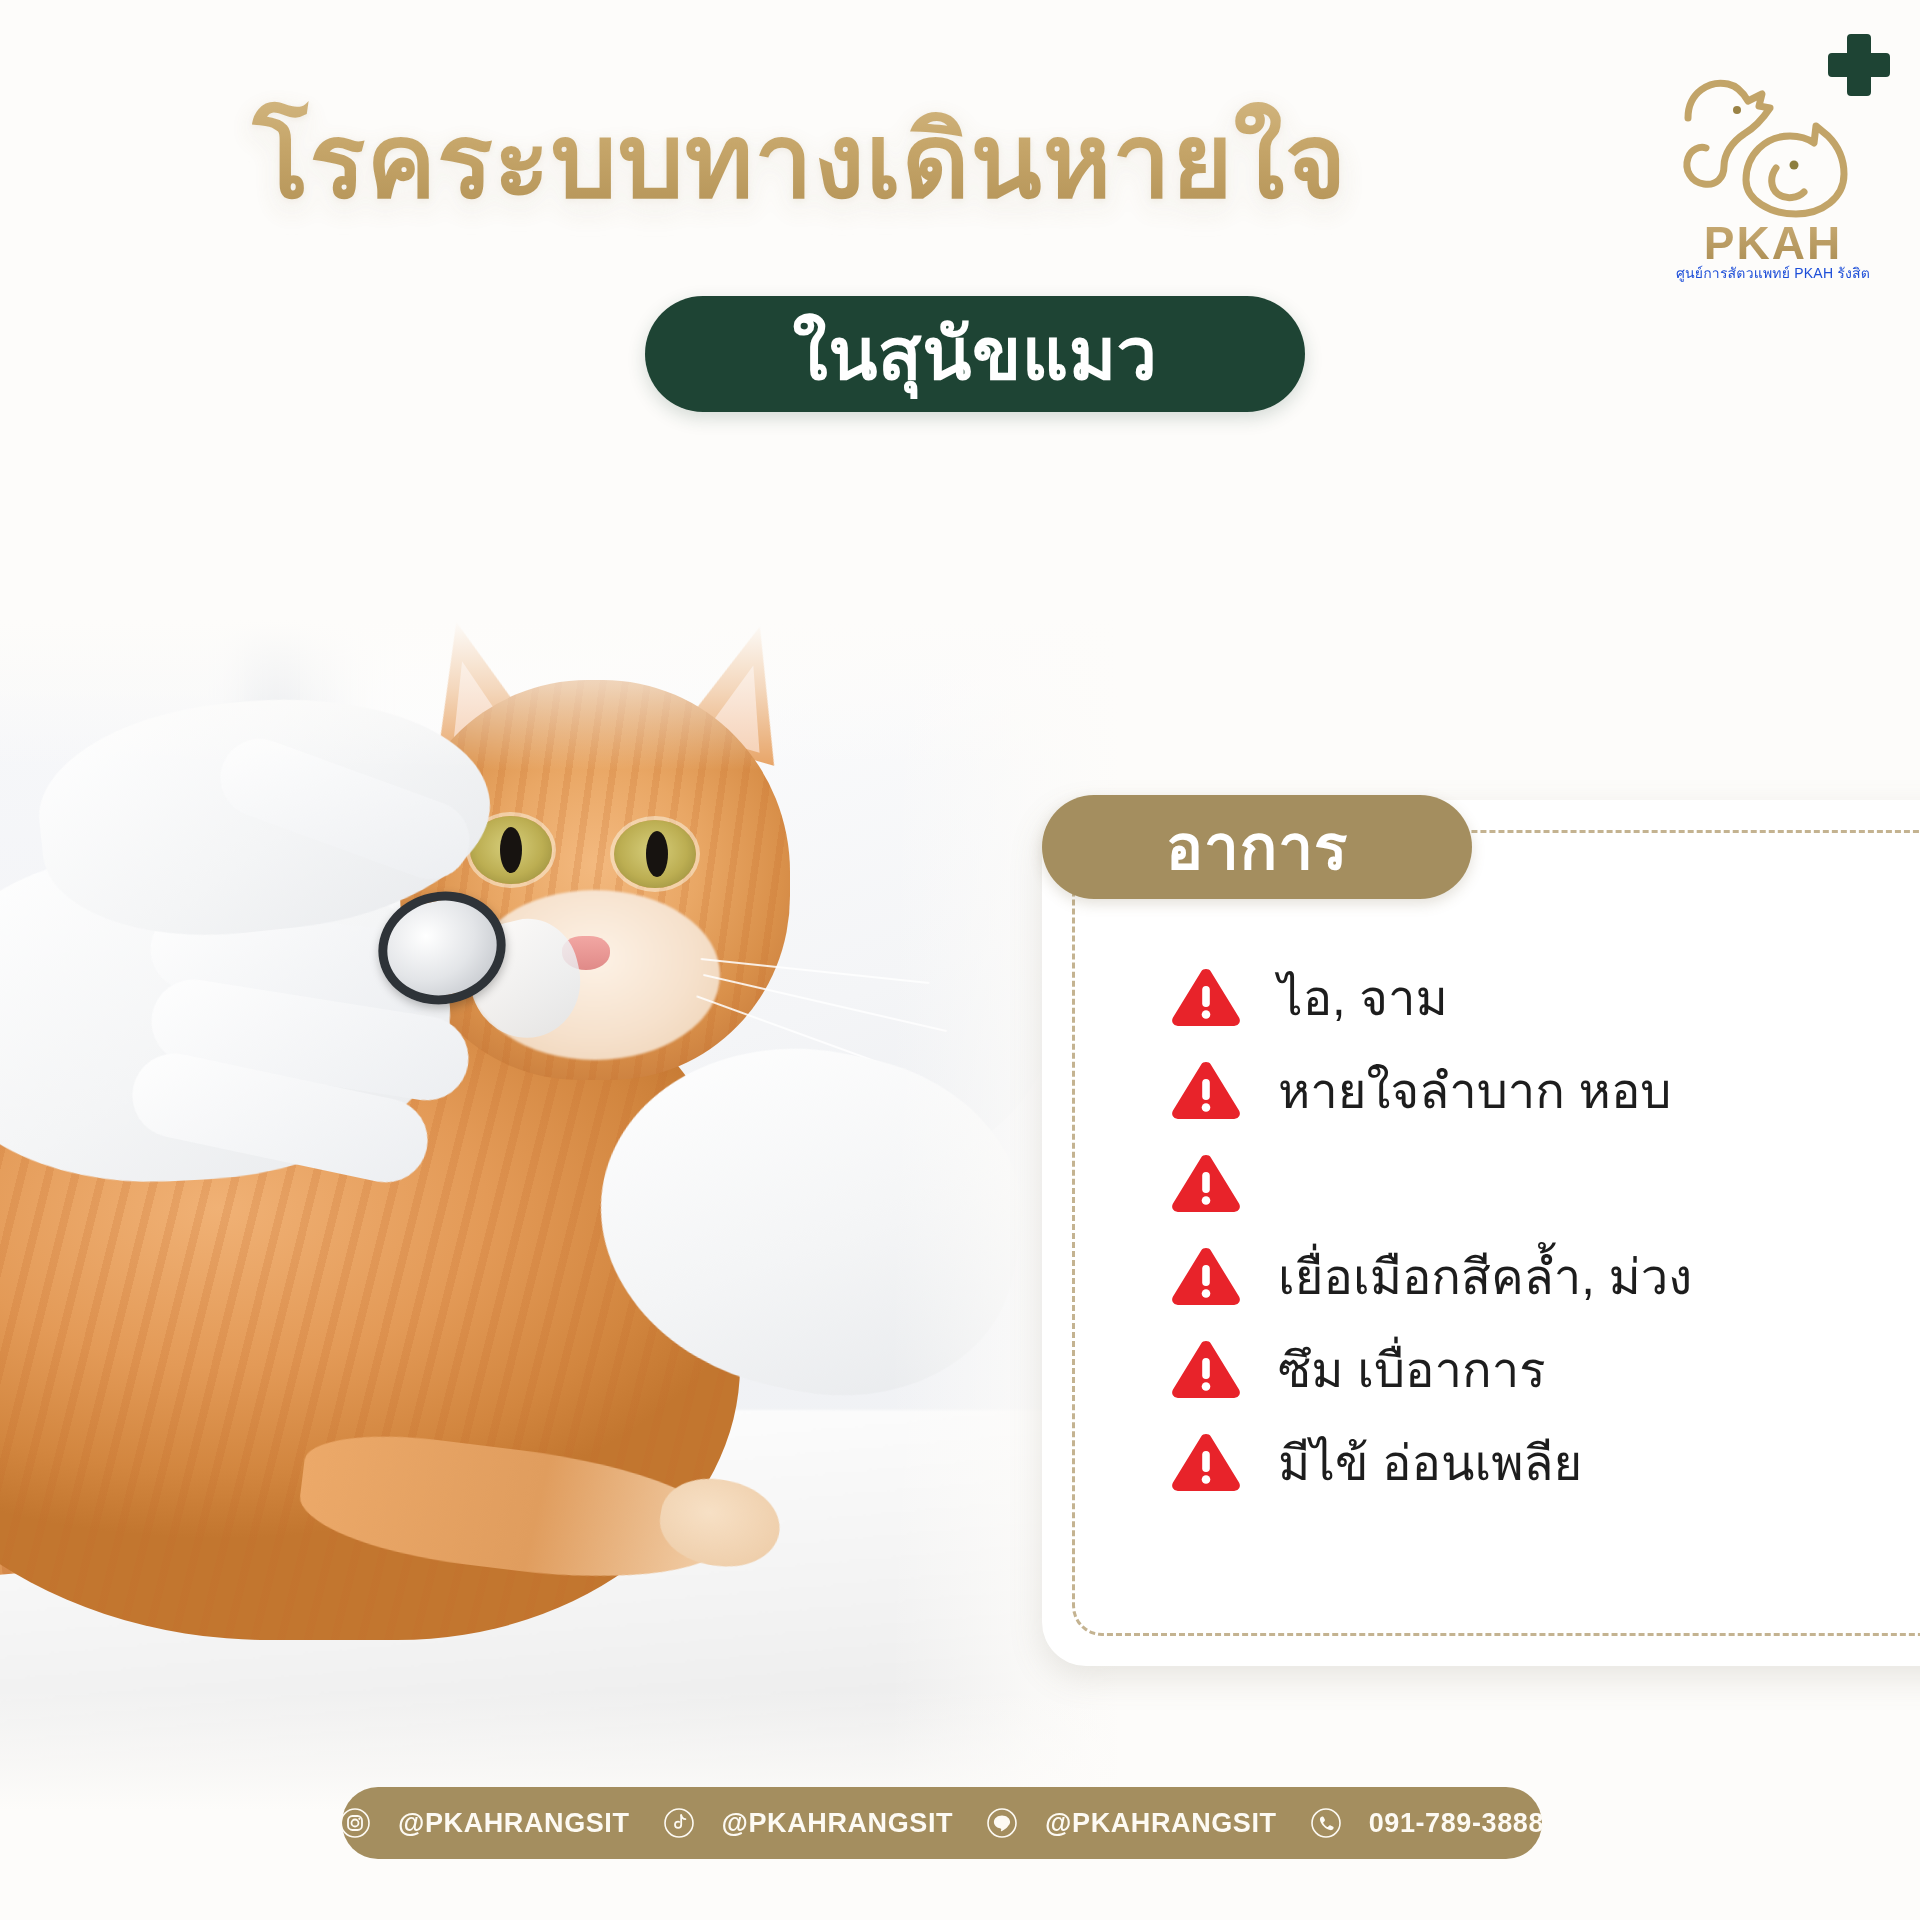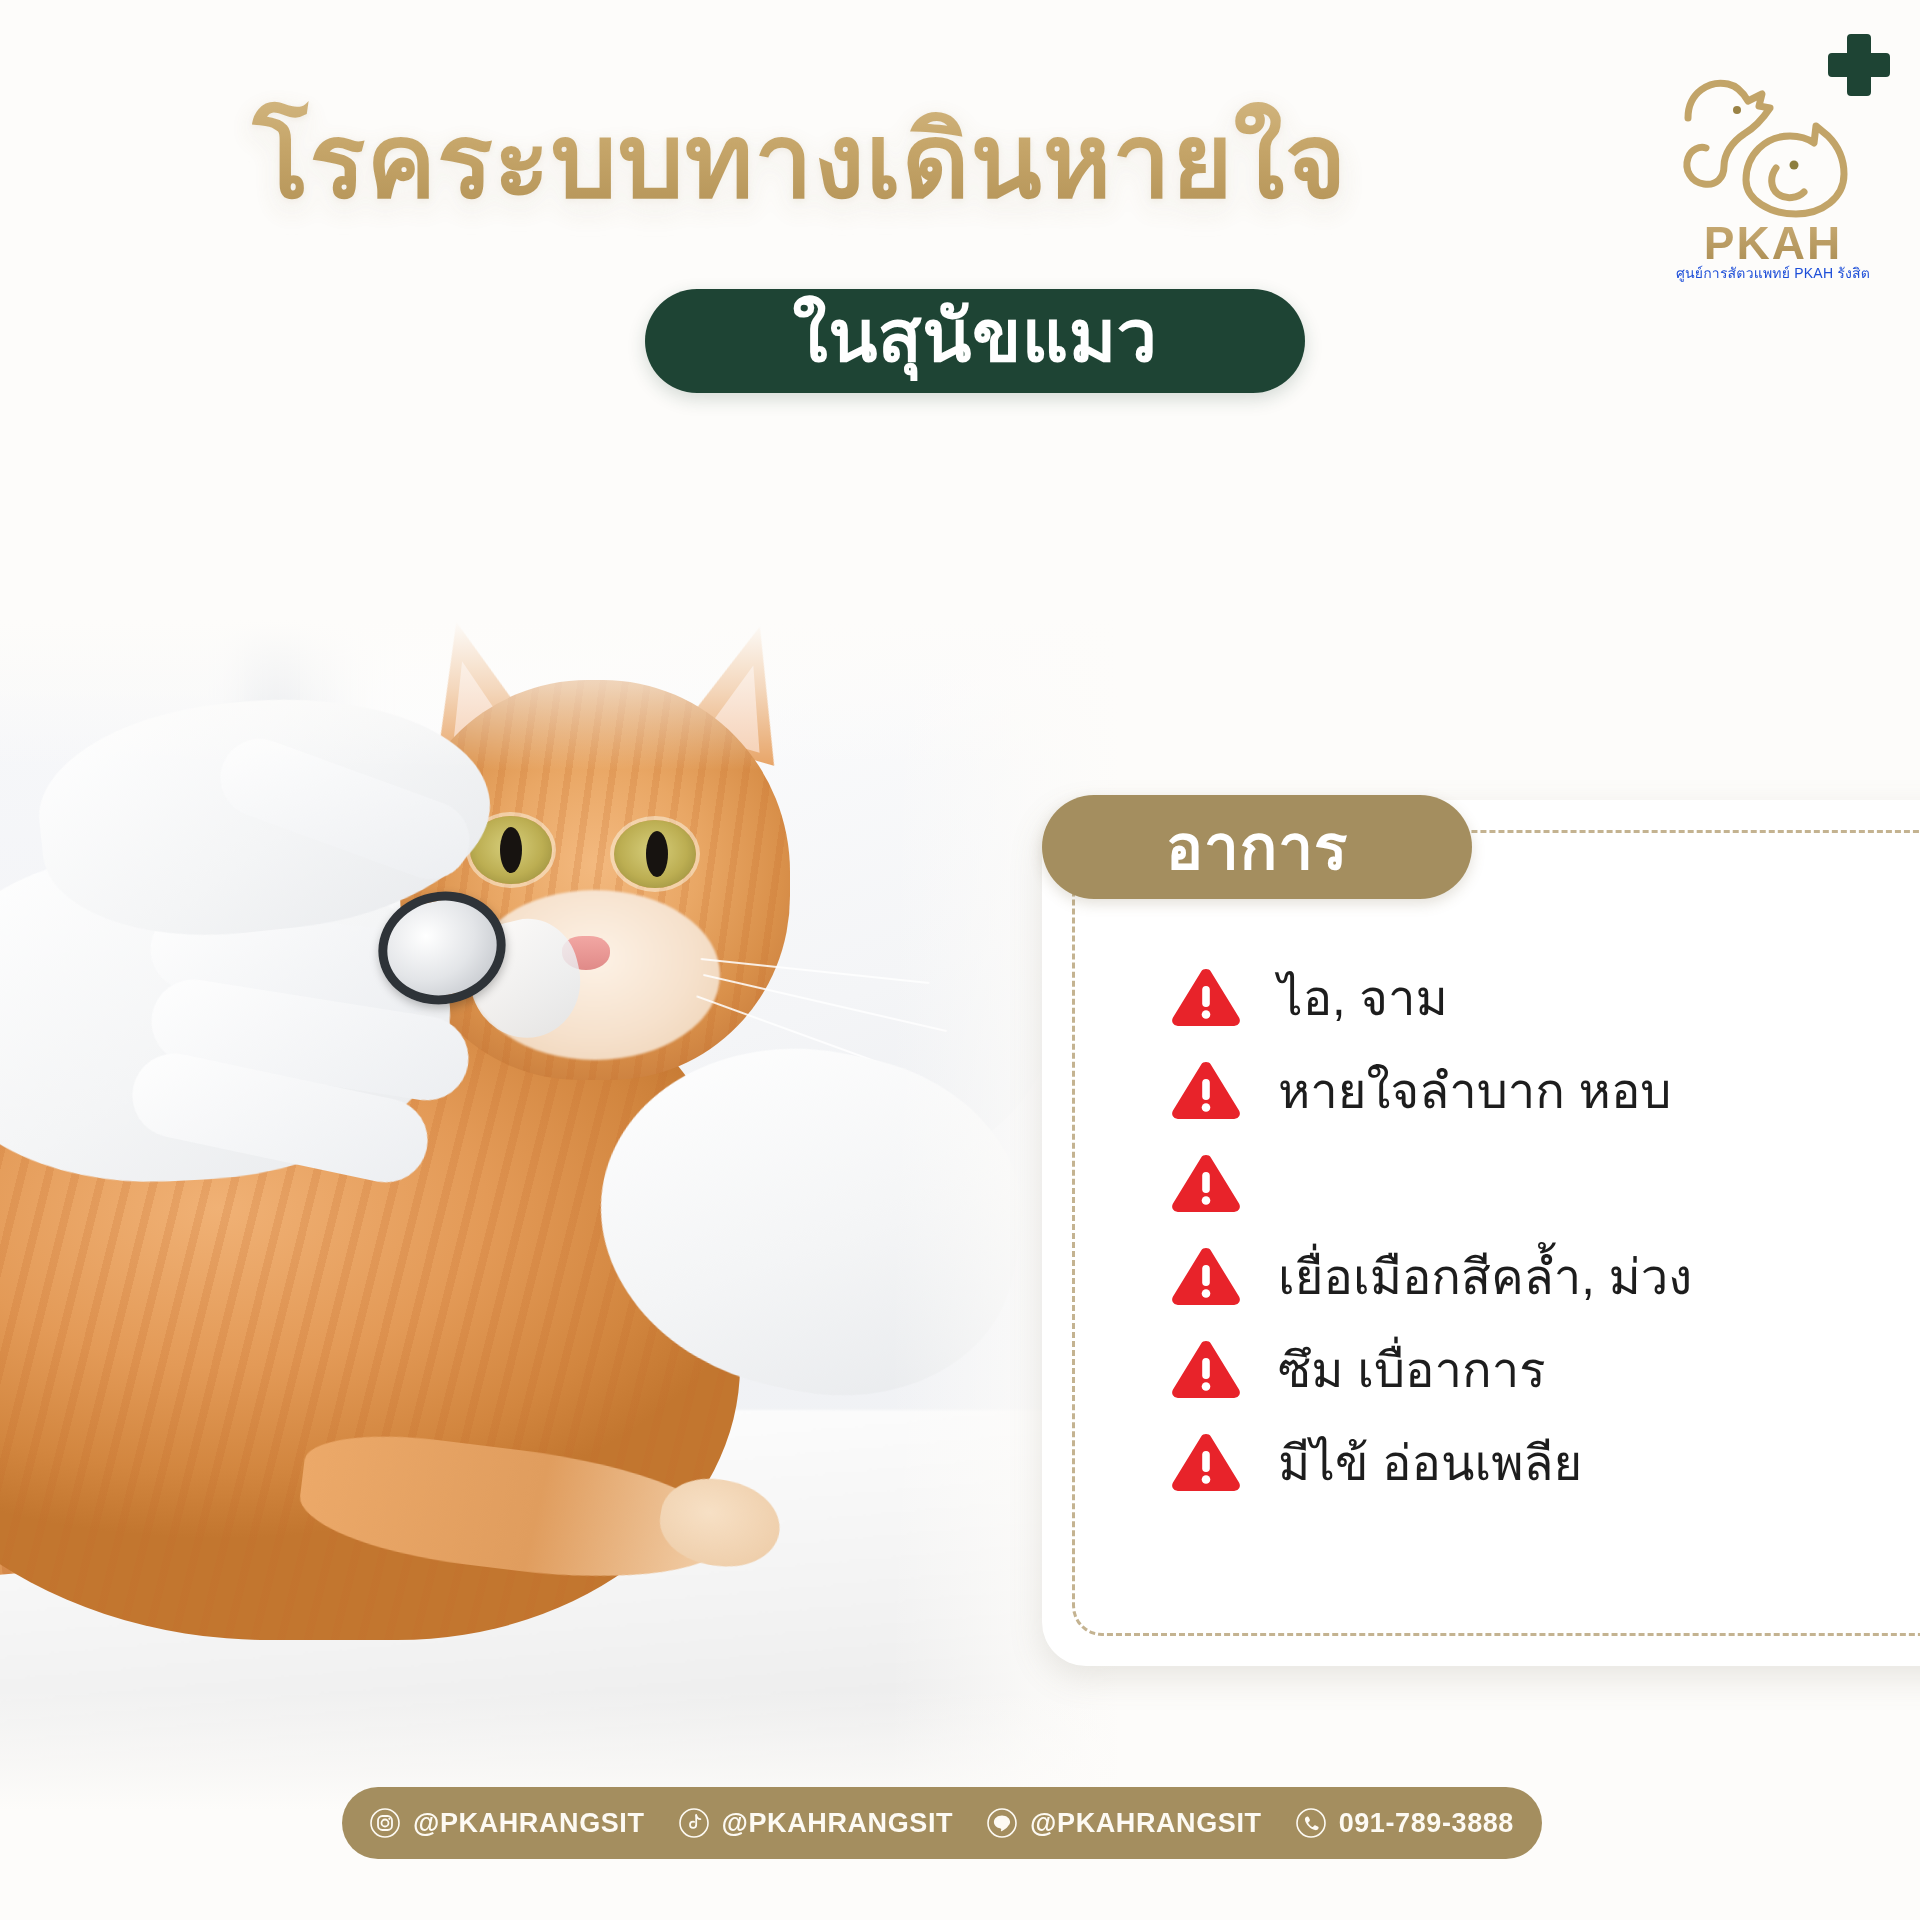--- a/index.html
+++ b/index.html
@@ -241,26 +241,26 @@
     background-clip: text;
     color: transparent;
     -webkit-text-fill-color: transparent;
     filter: drop-shadow(0 8px 12px rgba(255,255,255,.95))
             drop-shadow(0 2px 3px rgba(170,150,110,.25));
     white-space: nowrap;
   }
 
   .badge-pill {
     position: absolute;
-    left: 645px; top: 289px;
-    width: 660px; height: 104px;
+    left: 645px; top: 296px;
+    width: 660px; height: 116px;
     background: #1e4434;
     border-radius: 64px;
     display: flex;
-    align-items: flex-end;
+    align-items: flex-start;
     justify-content: center;
     box-shadow: 0 6px 18px rgba(30,68,52,.18);
   }
   .badge-pill span {
     color: #ffffff;
     font-size: 72px;
     font-weight: bold;
     letter-spacing: .5px;
   }
 
@@ -362,21 +362,21 @@
     background: #a48e5f;
     border-radius: 36px;
     display: flex;
     align-items: center;
     justify-content: center;
     gap: 34px;
   }
   .foot-item {
     display: flex;
     align-items: center;
-    gap: 13px;
+    gap: 28px;
   }
   .foot-item svg { width: 30px; height: 30px; display: block; }
   .foot-label {
     color: #fdfaf3;
     font-size: 27px;
     font-weight: bold;
     letter-spacing: .6px;
     white-space: nowrap;
   }
 </style>

